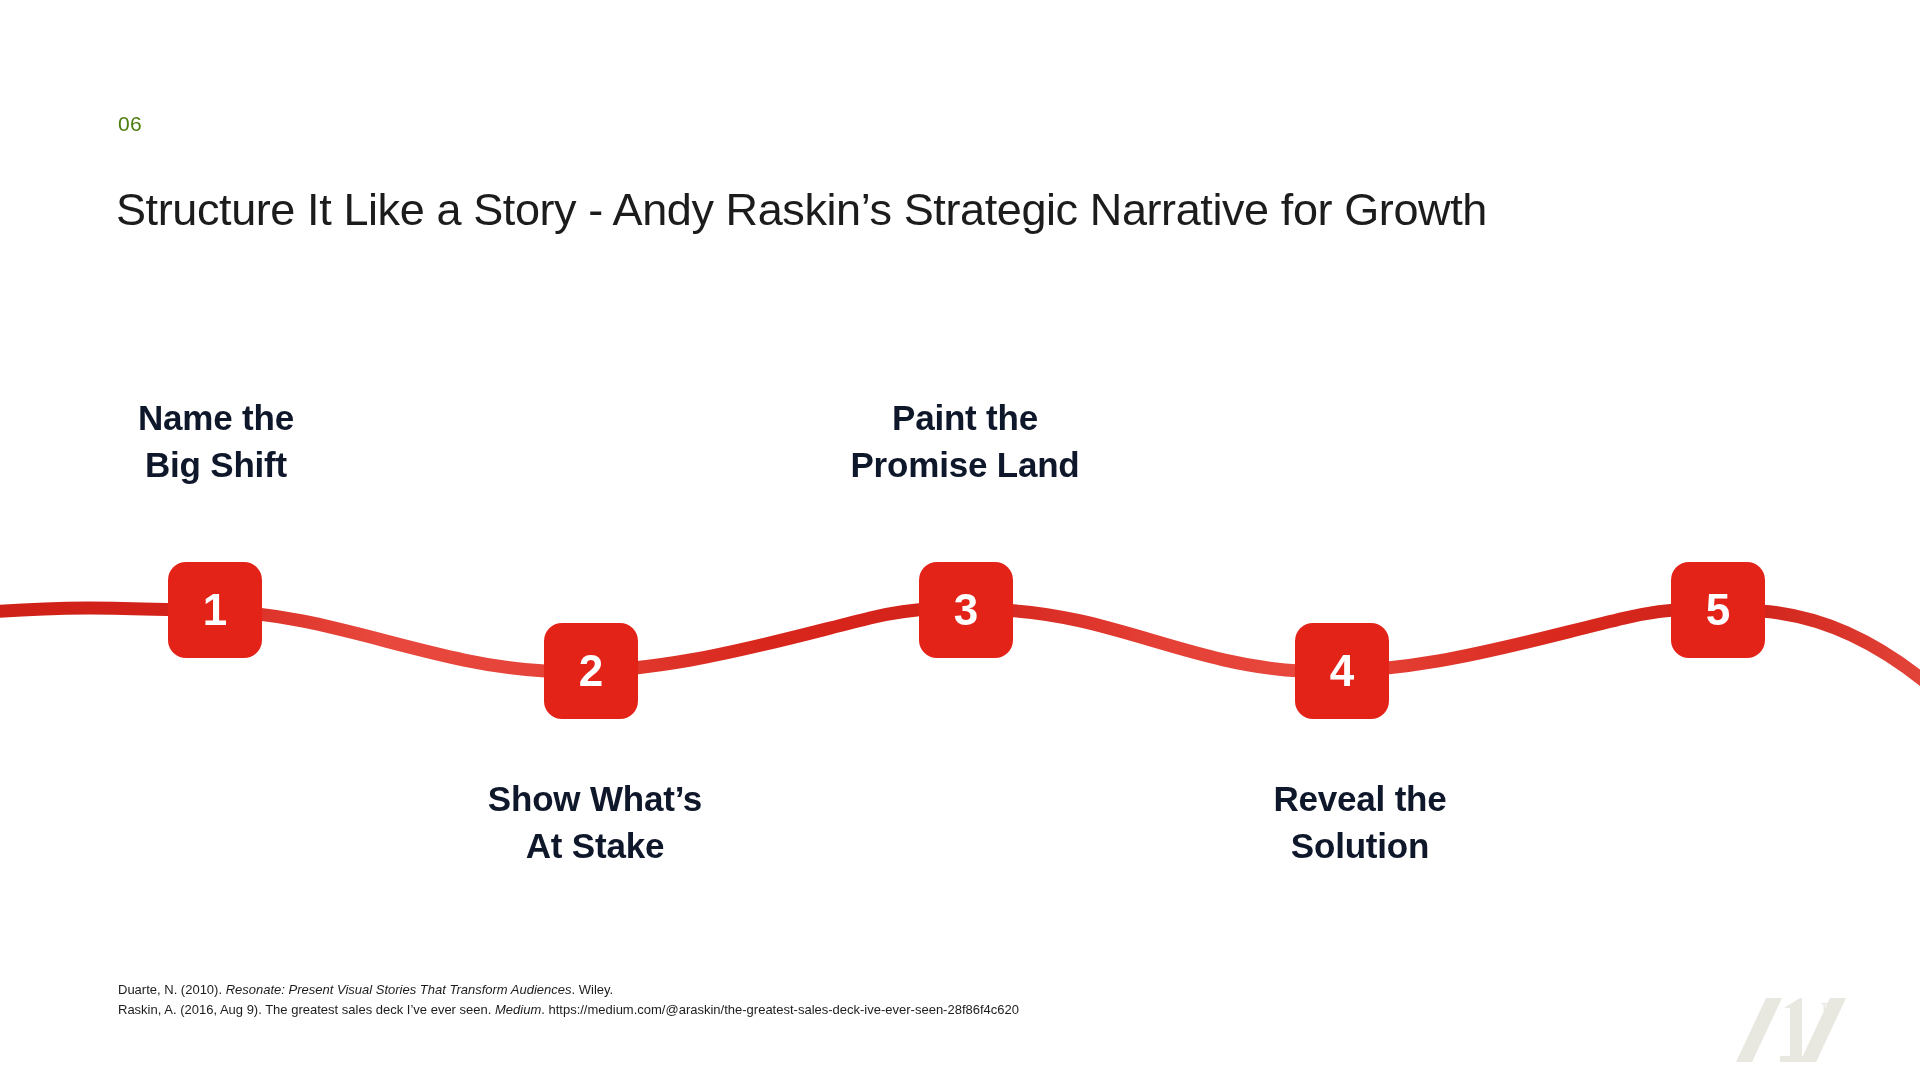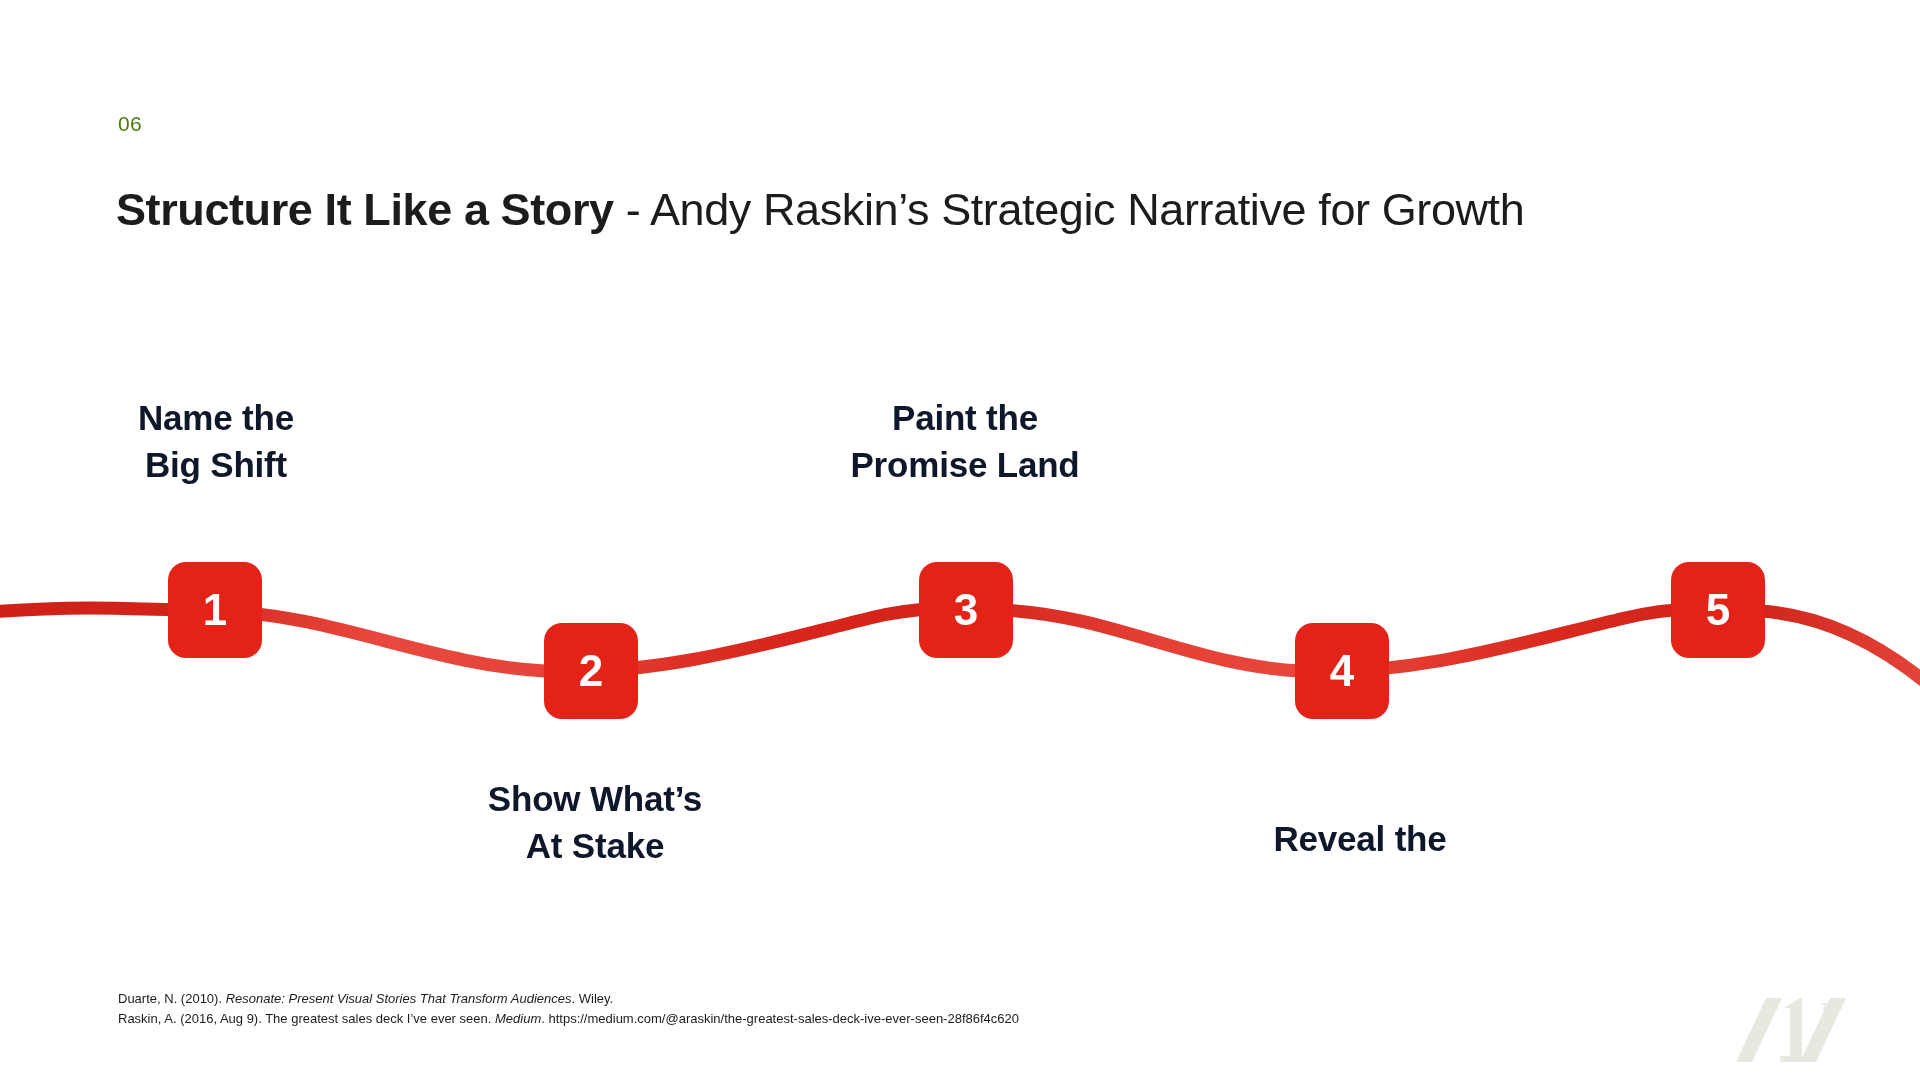--- a/index.html
+++ b/index.html
@@ -31,21 +31,21 @@
     position: absolute;
     left: 116px;
     top: 155px;
     font-size: 45px;
     line-height: 1.1;
     white-space: nowrap;
     letter-spacing: -0.4px;
     color: #1c1c1c;
   }
   #page-title .title-strong {
-    font-weight: 700;
+    font-weight: 400;
   }
   #page-title .title-rest {
     font-weight: 400;
   }
 
   
   #timeline {
     position: absolute;
     left: 0;
     top: 0;
@@ -90,33 +90,32 @@
   .badge-1 { left: 168px;  top: 562px; }
   .badge-2 { left: 544px;  top: 623px; }
   .badge-3 { left: 919px;  top: 562px; }
   .badge-4 { left: 1295px; top: 623px; }
   .badge-5 { left: 1671px; top: 562px; }
 
   
   .label-1 { left: 45px;   top: 395px; width: 342px; }
   .label-2 { left: 400px;  top: 776px; width: 390px; }
   .label-3 { left: 770px;  top: 395px; width: 390px; }
-  .label-4 { left: 1165px; top: 816px; width: 390px; }
+  .label-4 { left: 1165px; top: 776px; width: 390px; }
   .label-5 { left: 1550px; top: 395px; width: 340px; }
 
   
   #footnotes {
     position: absolute;
     left: 118px;
     top: 980px;
     font-size: 13px;
     line-height: 1.55;
     color: #1c1c1c;
     font-weight: 400;
-    margin-top: 9px;
   }
   #footnotes .cite-line { white-space: nowrap; }
   #footnotes em { font-style: italic; }
 
   
   #watermark {
     position: absolute;
     right: 48px;
     bottom: 10px;
     width: 150px;
@@ -183,20 +182,21 @@
   </div>
   <div class="step-badge badge-3">
     <span>3</span>
   </div>
 
   <div class="step-badge badge-4">
     <span>4</span>
   </div>
   <div class="step-label label-4">
     <div>Reveal the</div>
+    <div>Solution</div>
   </div>
 
   <div class="step-badge badge-5">
     <span>5</span>
   </div>
 </div>
 
 <div id="footnotes">
   <div class="cite-line"><span>Duarte, N. (2010). </span><em>Resonate: Present Visual Stories That Transform Audiences</em><span>. Wiley.</span></div>
   <div class="cite-line"><span>Raskin, A. (2016, Aug 9). The greatest sales deck I’ve ever seen. </span><em>Medium</em><span>. https://medium.com/@araskin/the-greatest-sales-deck-ive-ever-seen-28f86f4c620</span></div>

